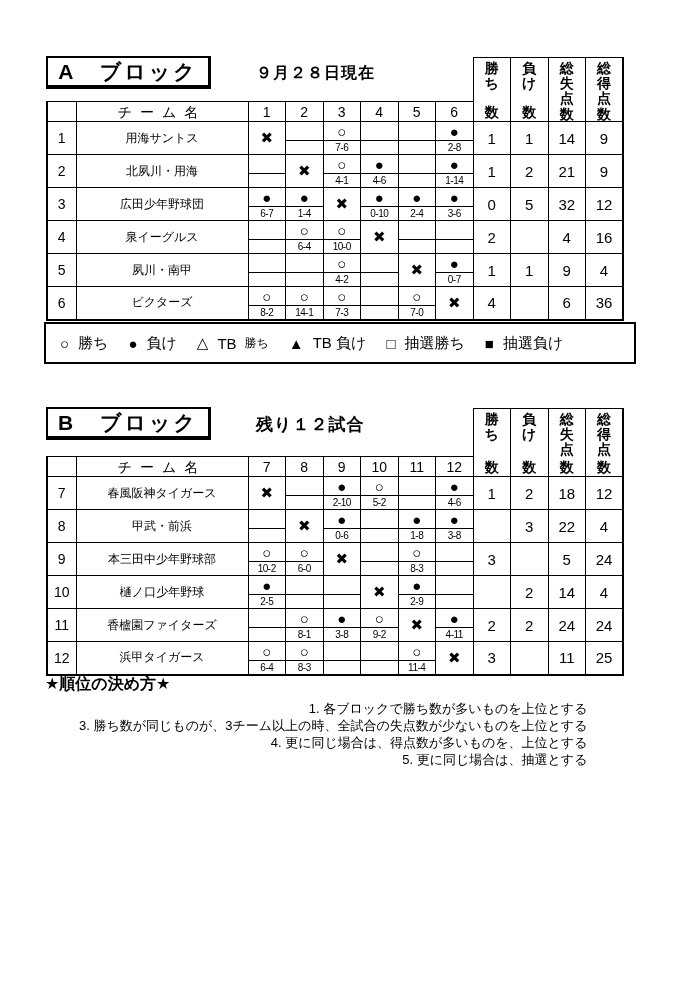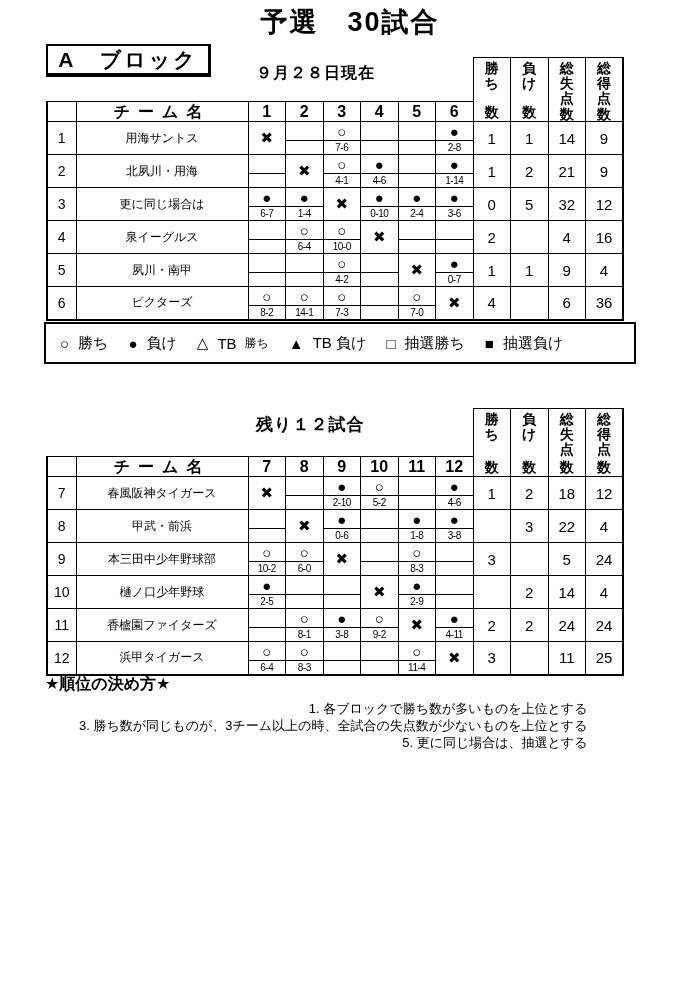--- a/index.html
+++ b/index.html
@@ -6,36 +6,36 @@
   .page{position:relative;width:700px;height:990px;background:#ffffff;
         font-family:"Liberation Sans","DejaVu Sans",sans-serif;color:#000;overflow:hidden;}
 
   .title{position:absolute;top:4px;left:0;width:100%;text-align:center;
          font-size:27px;font-weight:bold;letter-spacing:2px;}
 
   .block-label{position:absolute;left:46px;width:160px;height:27px;
         border:2px solid #000;border-right-width:3px;border-bottom-width:4px;
         display:flex;align-items:center;justify-content:center;
         font-size:21px;font-weight:bold;letter-spacing:3px;}
-  #labelA{top:44px;}
+  #labelA{top:56px;}
   #labelB{top:407px;}
 
   .subtitle{position:absolute;font-weight:bold;font-size:16px;letter-spacing:1px;}
   #subtitleA{left:256px;top:63px;}
   #subtitleB{left:256px;top:413px;font-size:17px;}
 
   table.sheet{position:absolute;left:46px;border-collapse:collapse;table-layout:fixed;width:576px;}
   #tableA{top:57px;}
   #tableB{top:408px;}
   table.sheet td{border:1px solid #000;padding:0;text-align:center;vertical-align:middle;overflow:hidden;}
 
   .grow{height:43px;}
   #tableB .grow{height:47px;}
   .hrow{height:18px;}
-  .hrow td{border-top-width:2px;border-bottom-width:2px;font-weight:bold;font-size:16px;line-height:18px;}
+  .hrow td{border-top-width:2px;border-bottom-width:2px;font-weight:normal;font-size:14px;line-height:18px;}
   .team-head{letter-spacing:8px;font-size:15px;}
   .srow{height:19px;}
   .crow{height:14px;}
 
   td.ghost{border:none !important;}
   td.stat-head{border-top-width:2px;border-bottom-width:2px;vertical-align:top;}
   .sh-wrap{display:flex;flex-direction:column;justify-content:space-between;
            height:59px;padding:3px 0 1px 0;font-size:14px;font-weight:bold;}
   #tableB .sh-wrap{height:63px;}
   .sh-chars div{line-height:15px;}
@@ -61,21 +61,20 @@
   .legend .lbl-tb{margin-right:8px;}
 
   #ranking-title{position:absolute;left:45px;top:674px;font-size:16px;font-weight:bold;}
   .rules{position:absolute;left:79px;top:700px;font-size:13px;line-height:17px;text-align:right;}
 </style>
 </head>
 <body>
 
 <div class="page">
 
-  <div class="title">予選　30試合</div>
 
   <div class="block-label" id="labelA">A　ブロック</div>
   <div class="subtitle" id="subtitleA">９月２８日現在</div>
   <table class="sheet" id="tableA">
     <colgroup>
       <col style="width:29px">
         <col style="width:172px">
       <col style="width:37.5px">
         <col style="width:37.5px">
         <col style="width:37.5px">
@@ -176,21 +175,21 @@
         </tr>
         <tr class="crow">
           <td class="scorecell"></td>
           <td class="scorecell">4-1</td>
           <td class="scorecell">4-6</td>
           <td class="scorecell"></td>
           <td class="scorecell">1-14</td>
         </tr>
         <tr class="srow">
           <td class="rownum col-first" rowspan="2">3</td>
-          <td class="teamname" rowspan="2">更に同じ場合は</td>
+          <td class="teamname" rowspan="2">広田少年野球団</td>
           <td class="symcell">●</td>
           <td class="symcell">●</td>
           <td class="selfcell" rowspan="2">✖</td>
           <td class="symcell">●</td>
           <td class="symcell">●</td>
           <td class="symcell">●</td>
           <td class="statval" rowspan="2">0</td>
           <td class="statval" rowspan="2">5</td>
           <td class="statval" rowspan="2">32</td>
           <td class="statval last-right" rowspan="2">12</td>
@@ -277,20 +276,21 @@
     <span class="lbl lbl-tb">TB</span>
     <span class="lbl-small">勝ち</span>
     <span class="sym">▲</span>
     <span class="lbl">TB 負け</span>
     <span class="sym">□</span>
     <span class="lbl">抽選勝ち</span>
     <span class="sym">■</span>
     <span class="lbl">抽選負け</span>
   </div>
 
+  <div class="block-label" id="labelB">B　ブロック</div>
   <div class="subtitle" id="subtitleB">残り１２試合</div>
   <table class="sheet" id="tableB">
     <colgroup>
       <col style="width:29px">
         <col style="width:172px">
       <col style="width:37.5px">
         <col style="width:37.5px">
         <col style="width:37.5px">
         <col style="width:37.5px">
         <col style="width:37.5px">
@@ -478,16 +478,17 @@
           <td class="scorecell row-last"></td>
           <td class="scorecell row-last">11-4</td>
         </tr>
       </tbody>
   </table>
 
   <div id="ranking-title">★順位の決め方★</div>
   <div class="rules">
     <div>1. 各ブロックで勝ち数が多いものを上位とする</div>
     <div>3. 勝ち数が同じものが、3チーム以上の時、全試合の失点数が少ないものを上位とする</div>
+    <div>4. 更に同じ場合は、得点数が多いものを、上位とする</div>
     <div>5. 更に同じ場合は、抽選とする</div>
   </div>
 
 </div>
 
 </body></html>

